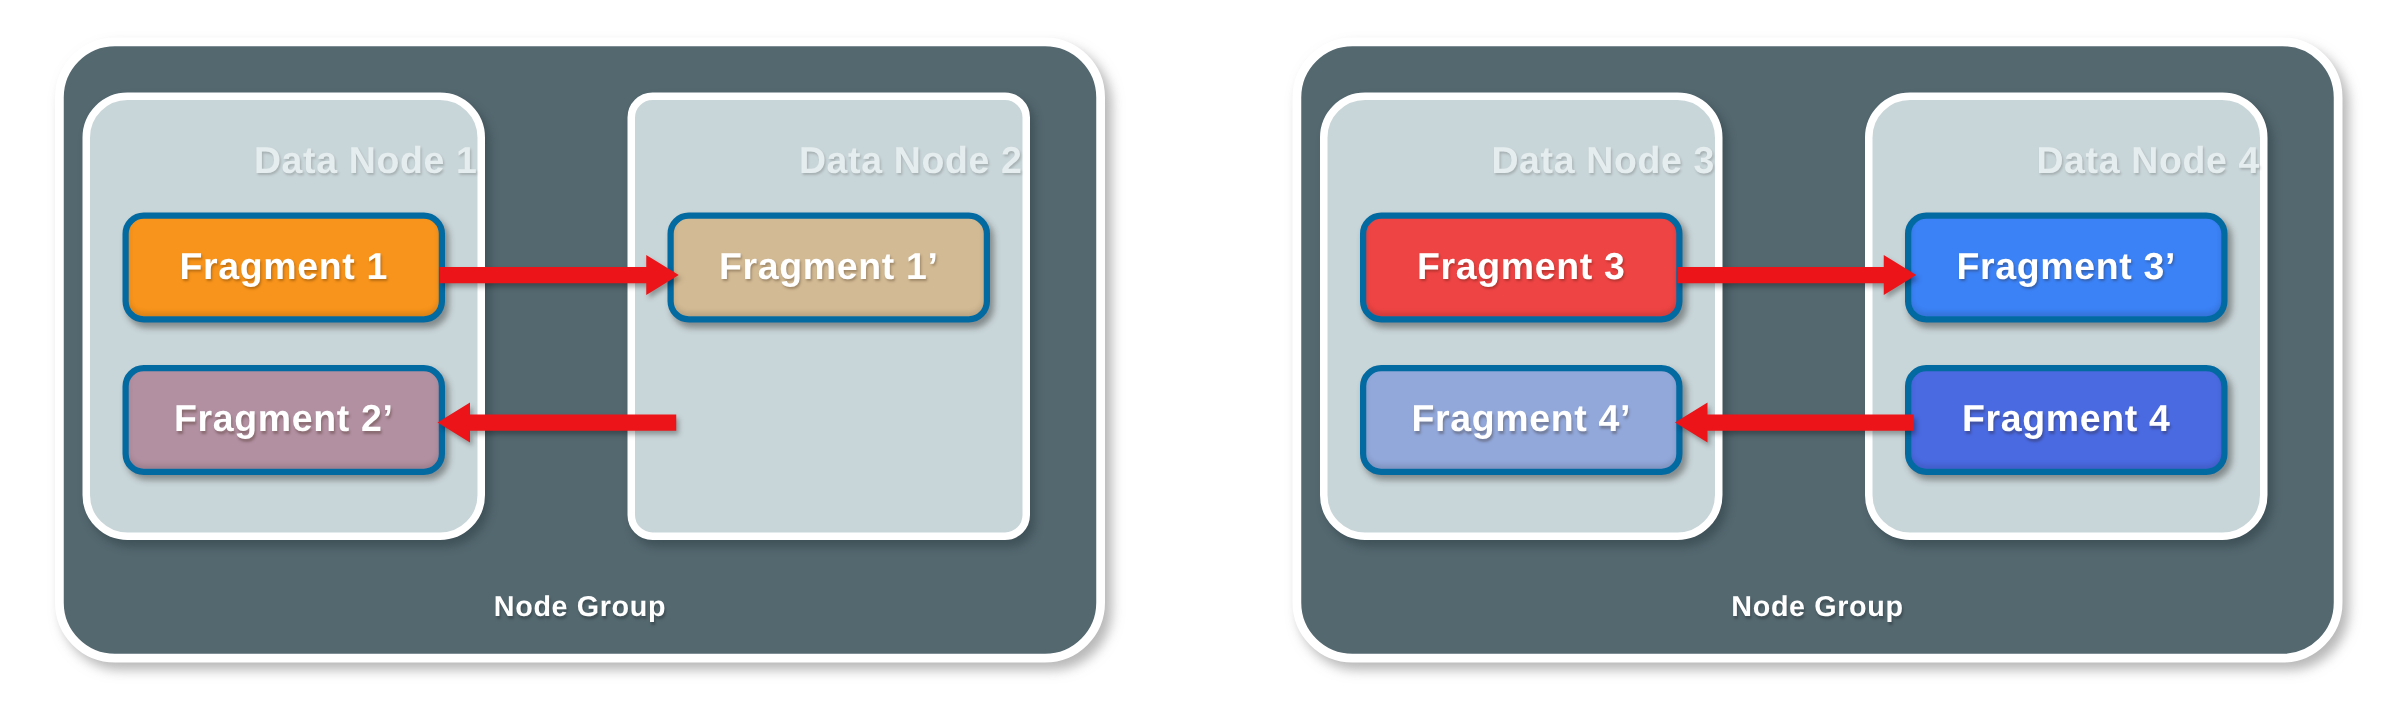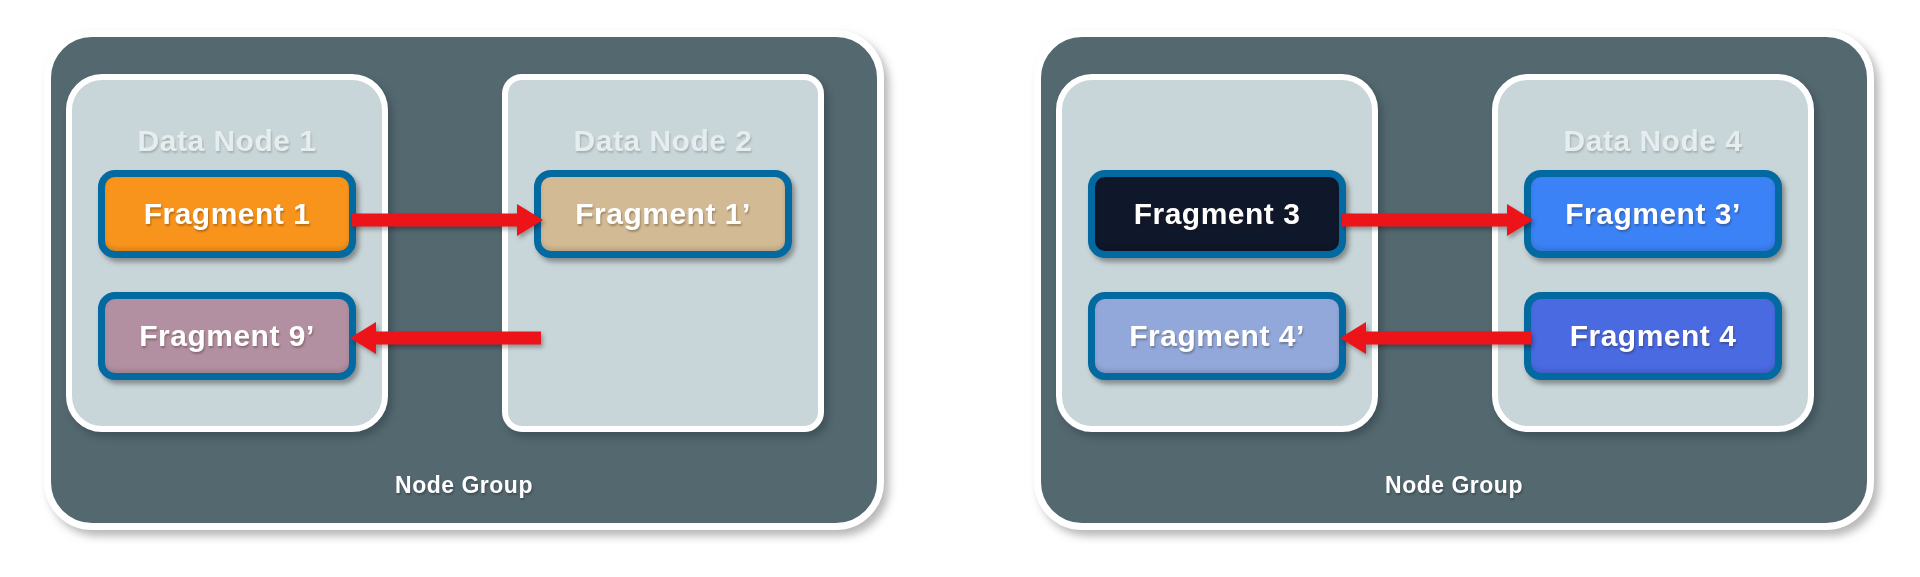--- a/index.html
+++ b/index.html
@@ -21,27 +21,27 @@
     text-shadow:1px 2px 2px rgba(0,0,0,.25);
   }
   .datanode{
     position:absolute;top:37px;width:322px;height:358px;
     border:6px solid #ffffff;border-radius:36px;
     box-shadow:4px 5px 7px rgba(35,50,55,.40);
   }
   .pos-a{left:15px;}
   .pos-b{left:451px;}
   .node-title{
-    position:absolute;top:44px;left:0;right:0;text-align:center;
+    position:absolute;top:32px;left:0;right:0;text-align:right;
     font-size:30px;color:#E6EDEF;letter-spacing:.5px;
     text-shadow:1px 2px 2px rgba(0,0,0,.18);
   }
   .fragment{
     position:absolute;left:26px;width:258px;height:88px;
-    border:7px solid #0369a1;border-radius:17px;
+    border:5px solid #0369a1;border-radius:17px;
     display:flex;align-items:center;justify-content:center;
     box-shadow:3px 4px 5px rgba(35,35,35,.42), inset 0 -3px 4px rgba(0,0,0,.12);
   }
   .frag-top{top:90px;}
   .frag-bottom{top:212px;}
   .fragment span{
     font-size:30px;color:#ffffff;letter-spacing:.5px;
     text-shadow:1px 2px 2px rgba(40,20,0,.30);
   }
   .arrow-layer{position:absolute;left:0;top:0;pointer-events:none;z-index:5;}
@@ -69,35 +69,36 @@
 
 <div class="canvas">
 
   <div class="group group-left" style="background: rgb(84, 104, 112);">
     <div class="datanode pos-a" style="background: rgb(201, 214, 217);">
       <div class="node-title">Data Node 1</div>
       <div class="fragment frag-top" style="background: rgb(248, 148, 27);">
         <span>Fragment 1</span>
       </div>
       <div class="fragment frag-bottom" style="background: rgb(179, 144, 161);">
-        <span>Fragment 9’</span>
+        <span>Fragment 2’</span>
       </div>
     </div>
     <div class="datanode pos-b" style="background: rgb(201, 214, 217); border-radius: 20px;">
       <div class="node-title">Data Node 2</div>
       <div class="fragment frag-top" style="background: rgb(210, 186, 148);">
         <span>Fragment 1’</span>
       </div>
     </div>
     <div class="group-label">Node Group</div>
   </div>
 
   <div class="group group-right" style="background: rgb(84, 104, 112);">
     <div class="datanode pos-a" style="background: rgb(201, 214, 217);">
-      <div class="fragment frag-top" style="background: #0f172a;">
+      <div class="node-title">Data Node 3</div>
+      <div class="fragment frag-top" style="background: #ef4444;">
         <span>Fragment 3</span>
       </div>
       <div class="fragment frag-bottom" style="background: rgb(146, 168, 218); justify-content: center;">
         <span>Fragment 4’</span>
       </div>
     </div>
     <div class="datanode pos-b" style="background: rgb(201, 214, 217);">
       <div class="node-title">Data Node 4</div>
       <div class="fragment frag-top" style="background: #3b82f6;">
         <span>Fragment 3’</span>

